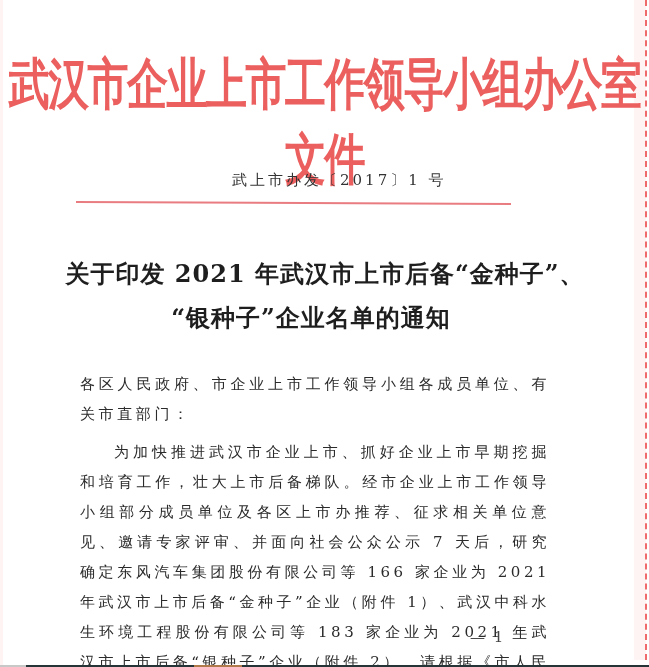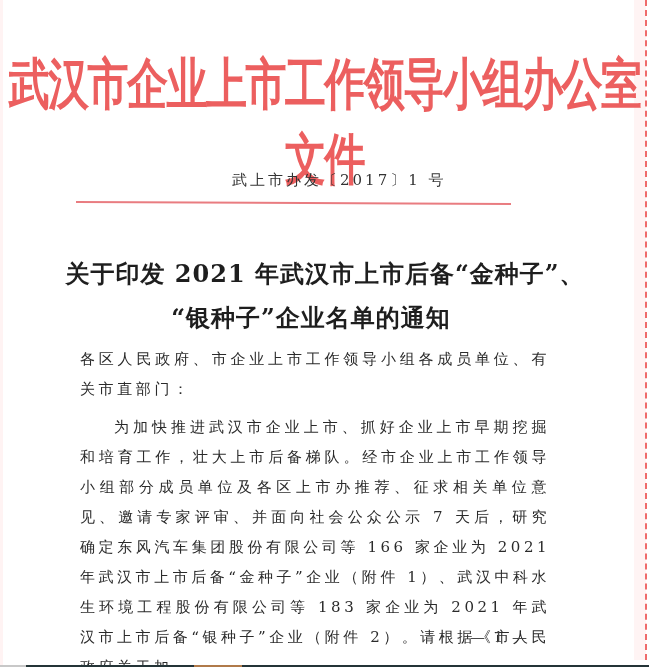--- a/index.html
+++ b/index.html
@@ -23,21 +23,21 @@
     }
     .red-rule { position: absolute; left: 76px; top: 202px; width: 435px; height: 2px; background: #e97c80; transform: rotate(0.25deg); }
     .title {
       position: absolute; left: 0; width: 649px; text-align: center;
       font-weight: bold; font-size: 24px; color: #1e1e1e; letter-spacing: 1px;
     }
     .title.l1 { top: 258px; left: 20px; width: 610px; }
     .title.l2 { top: 302px; left: 0; width: 622px; }
     .para {
       position: absolute; left: 80px; width: 470px; font-size: 15px; line-height: 30px;
-      color: #2b2b2b; letter-spacing: 3.6px; text-align: justify;
+      color: #2b2b2b; letter-spacing: 3.6px; text-align: justify; margin-top: 25px;
     }
     .para.addr { top: 344px; }
     .para.body { top: 412px; text-indent: 34px; letter-spacing: 3.5px; }
     .page-num {
       position: absolute; left: 470px; top: 628px; font-size: 15px; color: #444; letter-spacing: 2px;
     }
     .bottom-bar { position: absolute; left: 0; top: 665px; width: 649px; height: 2px; background: #243437; }
     .bottom-bar .seg-a { position: absolute; left: 0; top: 0; width: 26px; height: 2px; background: #c8c8c8; }
     .bottom-bar .seg-b { position: absolute; left: 194px; top: 0; width: 48px; height: 2px; background: #b07a4a; }
   </style>

